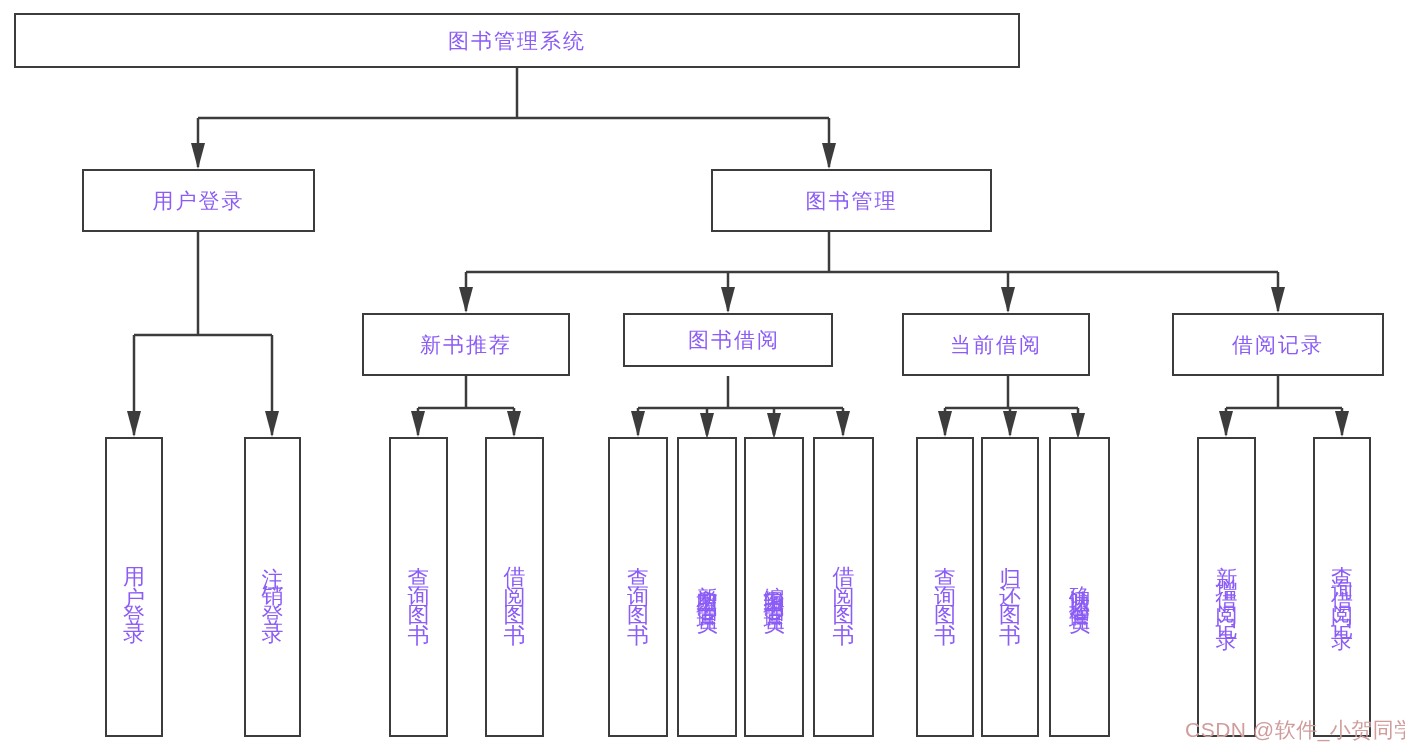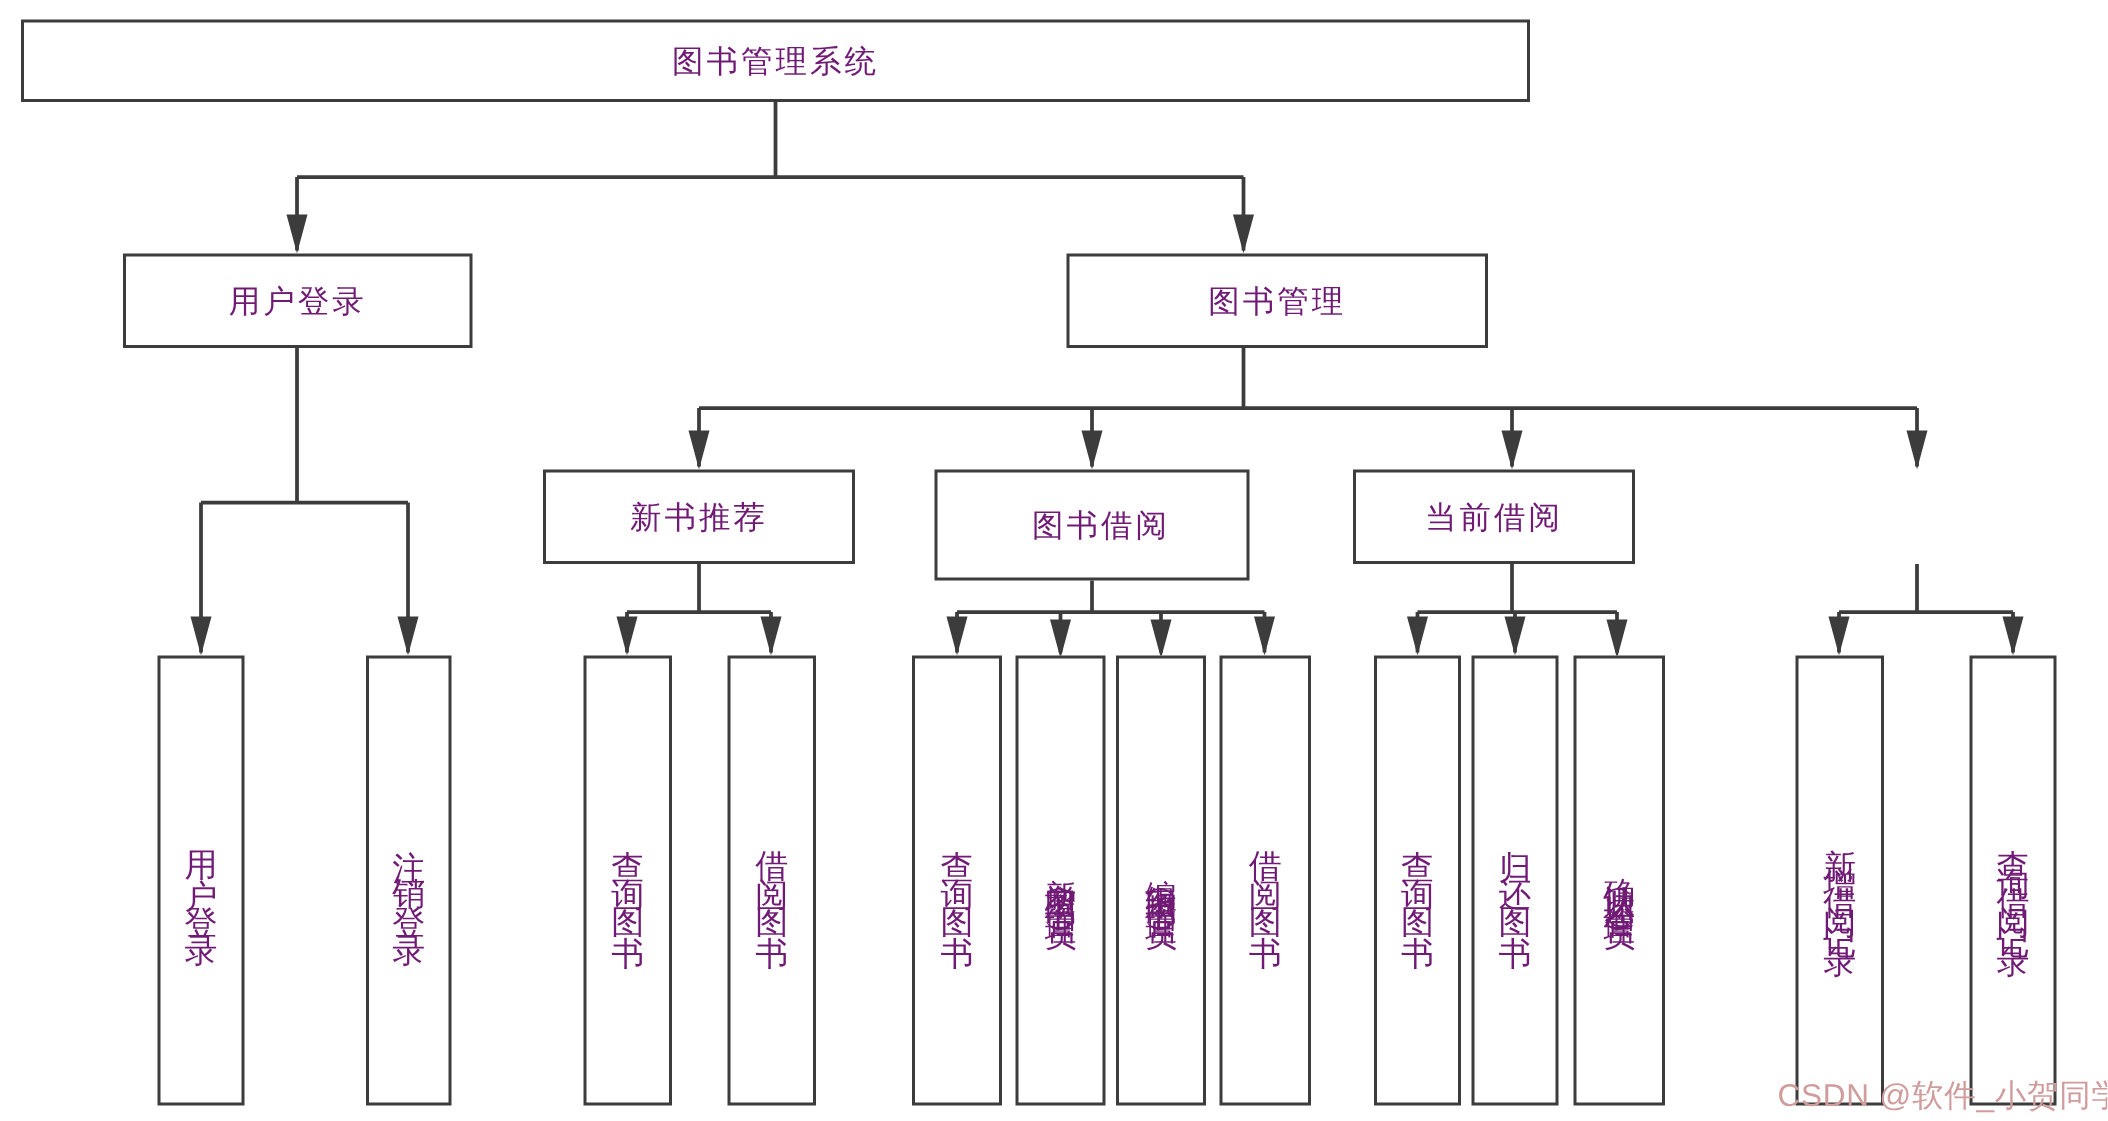--- a/index.html
+++ b/index.html
@@ -25,25 +25,24 @@
     position: absolute;
     box-sizing: border-box;
     background: #ffffff;
     border: 2.5px solid #3c3c3c;
     display: flex;
     align-items: center;
     justify-content: center;
     z-index: 1;
   }
   .node .lbl {
-    color: #701a75;
+    color: #8b5cf6;
     font-size: 21px;
     letter-spacing: 2px;
     white-space: nowrap;
-    font-family: Liberation Serif, serif;
   }
   .leaf {
     top: 437px;
     height: 300px;
   }
   .leaf .lbl {
     writing-mode: vertical-rl;
     text-orientation: mixed;
     font-size: 22px;
     white-space: normal;
@@ -140,26 +139,29 @@
   <div class="node" style="left:82px; top:169px; width:233px; height:63px;">
     <span class="lbl">用户登录</span>
   </div>
   <div class="node" style="left:711px; top:169px; width:281px; height:63px;">
     <span class="lbl">图书管理</span>
   </div>
 
   <div class="node" style="left:362px; top:313px; width:208px; height:63px;">
     <span class="lbl">新书推荐</span>
   </div>
-  <div class="node" style="left:623px; top:313px; width:210px; height:74px;padding-left:12px;">
+  <div class="node" style="left:623px; top:313px; width:210px; height:54px;padding-left:12px;">
     <span class="lbl">图书借阅</span>
   </div>
   <div class="node" style="left:902px; top:313px; width:188px; height:63px;">
     <span class="lbl">当前借阅</span>
   </div>
+  <div class="node" style="left:1172px; top:313px; width:212px; height:63px;">
+    <span class="lbl">借阅记录</span>
+  </div>
 
   <div class="node leaf sp-4" style="left:105px; width:58px;">
     <span class="lbl">用户登录</span>
   </div>
   <div class="node leaf sp-4" style="left:244px; width:57px;">
     <span class="lbl">注销登录</span>
   </div>
 
   <div class="node leaf sp-4" style="left:389px; width:59px;">
     <span class="lbl">查询图书</span>

